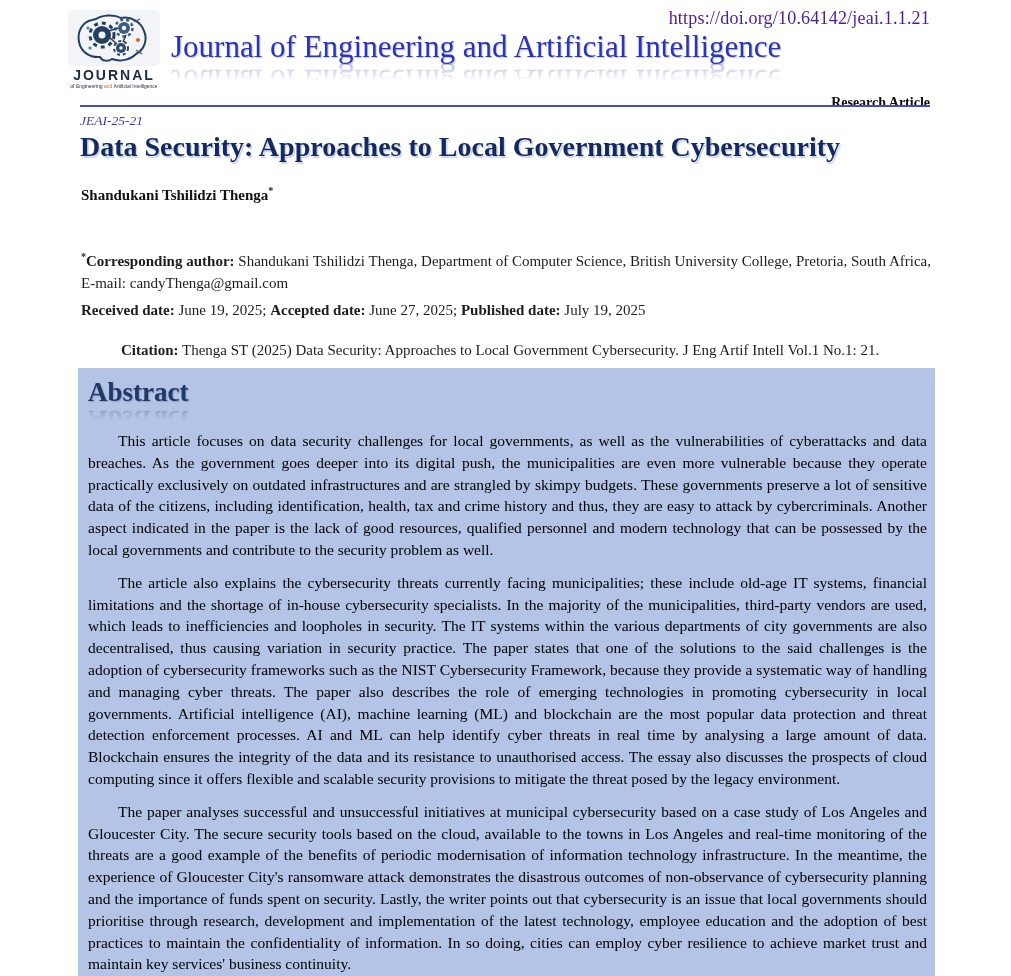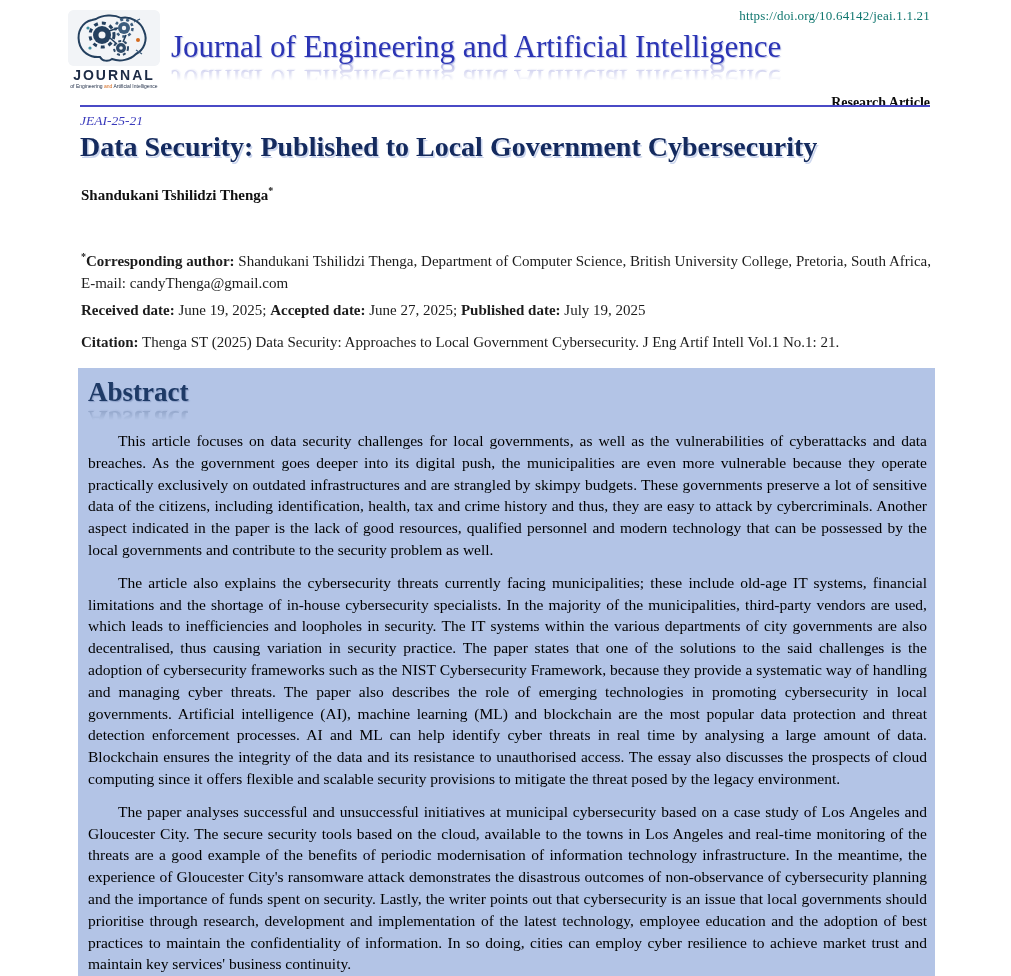--- a/index.html
+++ b/index.html
@@ -4,21 +4,21 @@
 <style>
   * { margin:0; padding:0; box-sizing:border-box; }
   html,body { background:#ffffff; }
   .page {
     position:relative; width:1011px; height:976px; margin:0 auto;
     background:#ffffff; overflow:hidden;
     font-family:"Liberation Serif", serif; color:#1c1c1c;
   }
   .doi {
     position:absolute; top:8px; right:81px;
-    font-size:13px; color:#0f766e; letter-spacing:.2px;
+    font-size:18px; color:#4c1d95; letter-spacing:.2px;
   }
   
   .logo { position:absolute; top:10px; left:68px; width:92px; text-align:center; }
   .logo-art { display:block; width:92px; height:56px; border-radius:6px; background:#f2f4f7; }
   .logo-brand {
     font-family:"Liberation Sans", sans-serif; font-weight:bold;
     font-size:14px; letter-spacing:2px; color:#1d2b45; margin-top:1px;
   }
   .logo-sub {
     font-family:"Liberation Sans", sans-serif; font-size:5px; line-height:6px;
@@ -48,21 +48,21 @@
     font-size:28px; font-weight:bold; color:#142a5e; line-height:34px;
     text-shadow:1.5px 1.5px 0 #ccd6ee;
   }
   .author { position:absolute; top:185px; left:81px; font-size:15px; font-weight:bold; color:#111; }
   .author sup { font-size:10px; }
   .affiliation { position:absolute; top:216px; left:81px; font-size:14.5px; font-style:italic; color:#222; }
   .para-block { position:absolute; left:81px; width:850px; font-size:15px; line-height:21.5px; text-align:justify; color:#1c1c1c; }
   .corresponding { top:246px; }
   .corresponding sup { font-size:10px; font-weight:bold; }
   .dates { top:300px; text-align:left; }
-  .citation { top:332px; }
+  .citation { top:340px;margin-left:40px; }
   .b, b { font-weight:bold; }
   
   .abstract {
     position:absolute; top:368px; left:78px; width:857px; bottom:0;
     background:#b3c4e6; padding:6px 8px 0 10px;
   }
   .abs-h-wrap { position:relative; height:50px; overflow:hidden; margin-top:2px; }
   .abs-h {
     font-size:27px; font-weight:bold; color:#1e3a66; line-height:32px; white-space:nowrap;
     text-shadow:1px 1px 1px rgba(70,90,140,.35);
@@ -111,21 +111,21 @@
   <div class="jt-wrap">
     <div class="jt">Journal of Engineering and Artificial Intelligence</div>
     <div class="jt jt-reflect" aria-hidden="true">Journal of Engineering and Artificial Intelligence</div>
   </div>
 
   <div class="research-article">Research Article</div>
   <div class="rule"></div>
 
   <div class="ms-id">JEAI-25-21</div>
 
-  <h1 class="art-title">Data Security: Published to Local Government Cybersecurity</h1>
+  <h1 class="art-title">Data Security: Approaches to Local Government Cybersecurity</h1>
 
   <div class="author"><span class="b">Shandukani Tshilidzi Thenga</span><sup>*</sup></div>
 
 
   <p class="para-block corresponding"><sup>*</sup><b>Corresponding author:</b><span> Shandukani Tshilidzi Thenga, Department of Computer Science, British University College, Pretoria, South Africa, E-mail: candyThenga@gmail.com</span></p>
 
   <p class="para-block dates"><b>Received date:</b><span> June 19, 2025; </span><b>Accepted date:</b><span> June 27, 2025; </span><b>Published date:</b><span> July 19, 2025</span></p>
 
   <p class="para-block citation"><b>Citation:</b><span> Thenga ST (2025) Data Security: Approaches to Local Government Cybersecurity. J Eng Artif Intell Vol.1 No.1: 21.</span></p>
 

